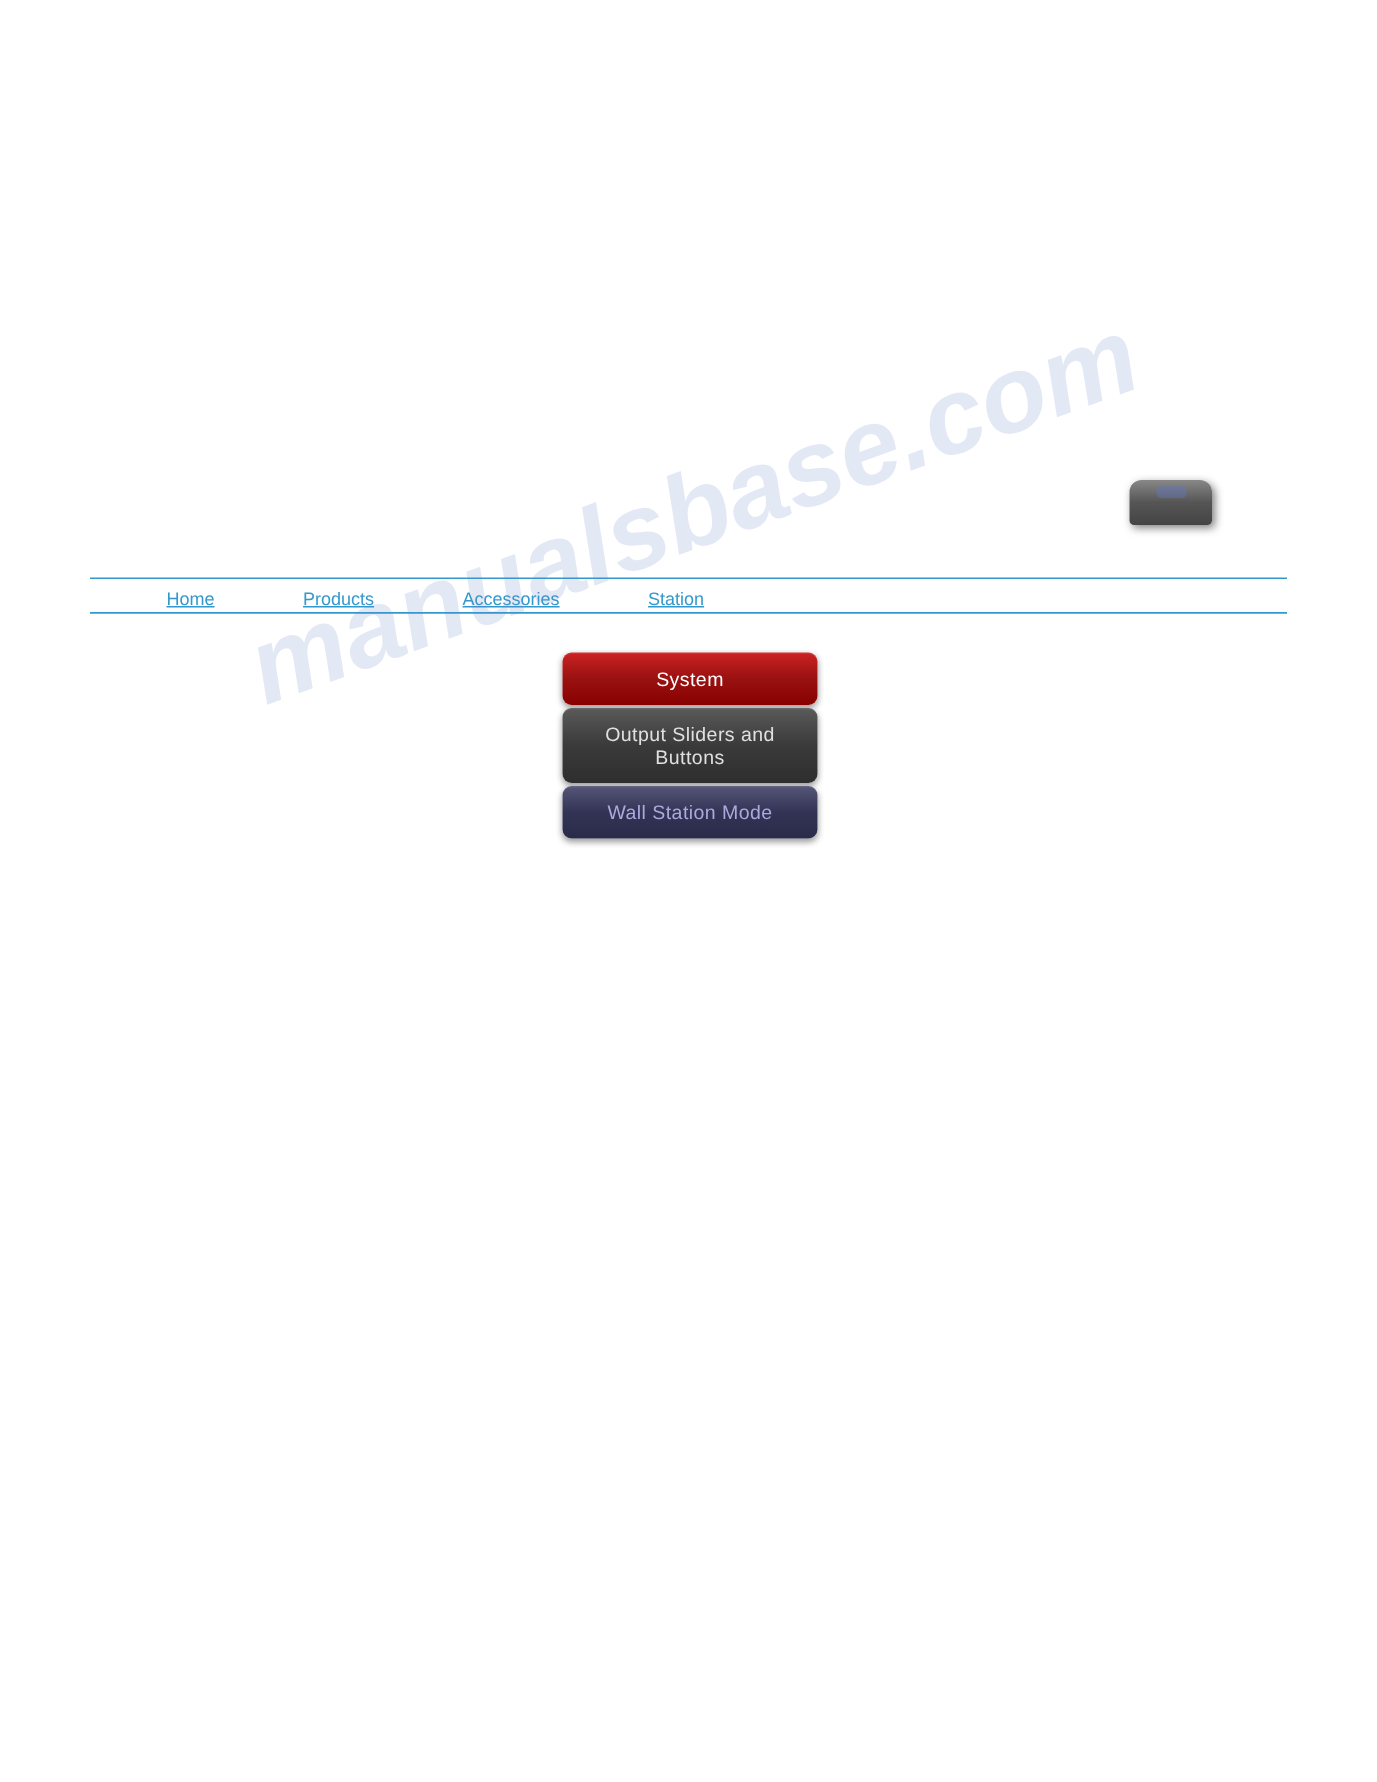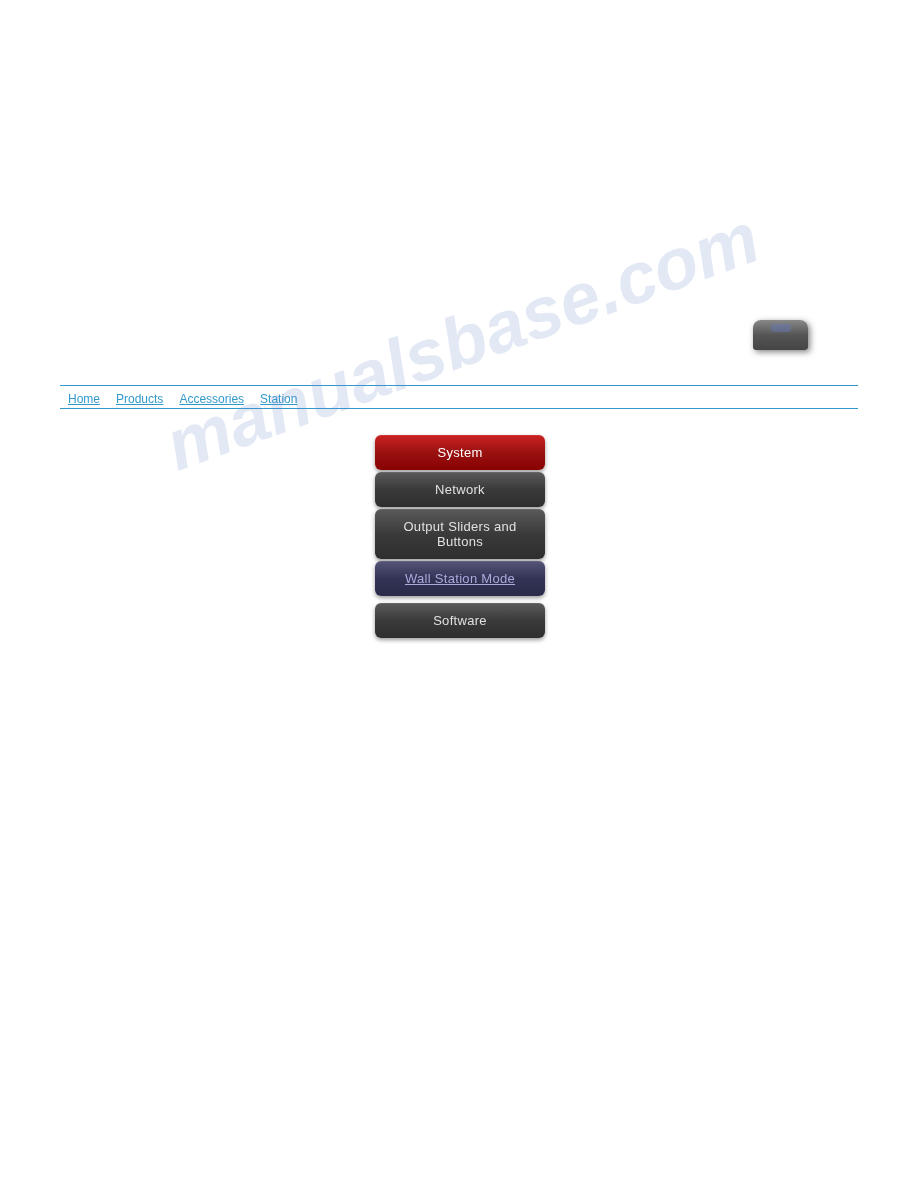--- a/index.html
+++ b/index.html
@@ -81,20 +81,21 @@
       border-bottom: 1px solid #3399cc;
     }
 
     .nav-link {
       color: #3399cc;
       text-decoration: underline;
       font-size: 12px;
       cursor: pointer;
       padding: 2px 8px;
       white-space: nowrap;
+      margin-left: 43px;
     }
 
     
     .top-hr {
       position: absolute;
       top: 385px;
       left: 60px;
       right: 60px;
       height: 1px;
       background: #3399cc;
@@ -136,21 +137,20 @@
     }
 
     .menu-btn.active {
       background: linear-gradient(180deg, #cc2222 0%, #991111 50%, #880000 100%);
       color: #ffffff;
     }
 
     .menu-btn.selected {
       background: linear-gradient(180deg, #555577 0%, #333355 50%, #2a2a4a 100%);
       color: #aaaadd;
-      text-decoration: underline;
     }
 
     
     .menu-separator {
       height: 3px;
       background: transparent;
     }
   </style>
 </head>
 <body>
@@ -169,20 +169,18 @@
     <span class="nav-link">Home</span>
     <span class="nav-link">Products</span>
     <span class="nav-link">Accessories</span>
     <span class="nav-link">Station</span>
   </div>
 
   <div class="bottom-hr"></div>
 
   <div class="menu-container">
     <button class="menu-btn active">System</button>
-    <button class="menu-btn">Network</button>
     <button class="menu-btn">Output Sliders and Buttons</button>
     <button class="menu-btn selected">Wall Station Mode</button>
     <div class="menu-separator"></div>
-    <button class="menu-btn">Software</button>
   </div>
 
 </div>
 
 </body></html>

